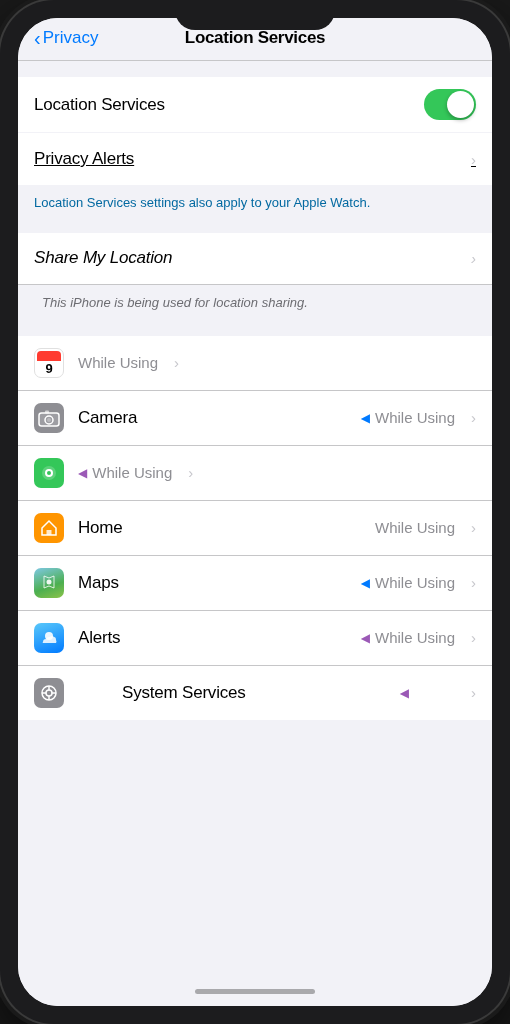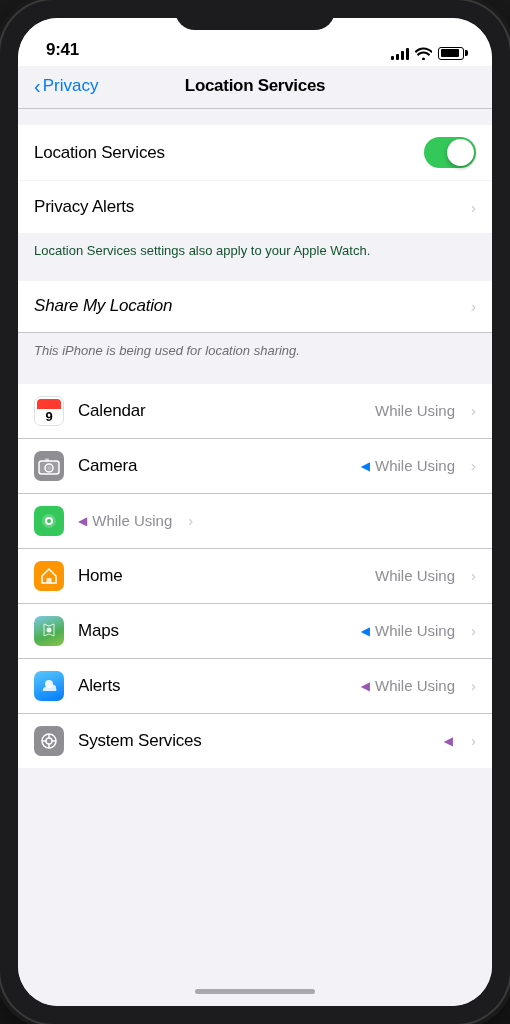--- a/index.html
+++ b/index.html
@@ -203,25 +203,25 @@
       color: #6d6d72;
       line-height: 1.5;
     }
     .description-text a {
       color: #007aff;
       text-decoration: none;
     }
     .section-note {
       padding: 8px 16px 16px;
       font-size: 13px;
-      color: #14532d;
+      color: #0369a1;
       line-height: 1.5;
     }
     .sharing-note {
-      padding: 10px 16px;
+      padding: 10px 24px;
       font-size: 13px;
       color: #6d6d72;
       background: #f2f2f7;
     }
     
     .app-icon {
       width: 30px;
       height: 30px;
       border-radius: 7px;
       margin-right: 14px;
@@ -303,60 +303,41 @@
       background: #8e8e93;
     }
   </style>
 </head>
 <body>
 
 <div class="phone-frame">
   <div class="notch"></div>
   <div class="phone-screen">
 
-    <div class="status-bar">
-      <span class="status-time">9:41</span>
-      <div class="status-icons">
-        <div class="signal-bars">
-          <div class="signal-bar" style="height:4px"></div>
-          <div class="signal-bar" style="height:6px"></div>
-          <div class="signal-bar" style="height:9px"></div>
-          <div class="signal-bar" style="height:12px"></div>
-        </div>
-        <svg width="17" height="13" viewBox="0 0 17 13">
-          <path d="M8.5 10.5a1.5 1.5 0 1 1 0 3 1.5 1.5 0 0 1 0-3z" fill="#000"></path>
-          <path d="M8.5 6.5C10.6 6.5 12.5 7.4 13.8 8.9l1.4-1.4C13.5 5.7 11.1 4.5 8.5 4.5S3.5 5.7 1.8 7.5l1.4 1.4C4.5 7.4 6.4 6.5 8.5 6.5z" fill="#000"></path>
-          <path d="M8.5 2.5C11.7 2.5 14.5 3.9 16.4 6l1.4-1.5C15.7 2.3 12.3 0.5 8.5 0.5S1.3 2.3-.3 4.5L1.1 6C3 3.9 5.8 2.5 8.5 2.5z" fill="#000"></path>
-        </svg>
-        <div class="battery-icon">
-          <div class="battery-fill"></div>
-        </div>
-      </div>
-    </div>
 
     <div class="nav-bar">
       <div class="nav-back">
         <span class="nav-back-chevron">‹</span>
         <span>Privacy</span>
       </div>
       <span class="nav-title">Location Services</span>
     </div>
 
     <div class="content">
 
       <div class="section">
         <div class="list-item">
           <span class="list-item-label">Location Services</span>
           <div class="toggle">
             <div class="toggle-thumb"></div>
           </div>
         </div>
       </div>
 
-      <div class="section" style="margin-top:1px;">
+      <div class="section" style="margin-top:1px;text-decoration:underline;">
         <div class="list-item">
           <span class="list-item-label">Privacy Alerts</span>
           <span class="chevron-right">›</span>
         </div>
       </div>
 
       <div class="section-note">Location Services settings also apply to your Apple Watch.</div>
 
       <div class="section" style="margin-top:4px;font-style:italic;">
         <div class="list-item">
@@ -366,21 +347,20 @@
         <div class="sharing-note">This iPhone is being used for location sharing.</div>
       </div>
 
       <div class="section" style="margin-top:16px;">
 
         <div class="list-item">
           <div class="app-icon icon-calendar">
             <div class="icon-calendar-header"></div>
             <div class="icon-calendar-body">9</div>
           </div>
-          <span class="list-item-label">Calendar</span>
           <div class="list-item-value">
             <span>While Using</span>
           </div>
           <span class="chevron-right">›</span>
         </div>
 
         <div class="list-item">
           <div class="app-icon icon-camera" style="background:#8e8e93; overflow:hidden;">
             <svg width="22" height="18" viewBox="0 0 22 18" fill="none">
               <rect x="1" y="4" width="20" height="13" rx="2.5" fill="#fff" opacity="0.15"></rect>
@@ -450,21 +430,21 @@
             </svg>
           </div>
           <span class="list-item-label">Alerts</span>
           <div class="list-item-value">
             <span class="loc-arrow purple">◀</span>
             <span>While Using</span>
           </div>
           <span class="chevron-right">›</span>
         </div>
 
-        <div class="list-item" style="border-bottom:none;">
+        <div class="list-item" style="border-bottom:none;gap:44px;">
           <div class="app-icon icon-system" style="background:#8e8e93;">
             <svg width="20" height="20" viewBox="0 0 20 20">
               <circle cx="10" cy="10" r="7" fill="none" stroke="#fff" stroke-width="1.5"></circle>
               <circle cx="10" cy="10" r="3" fill="none" stroke="#fff" stroke-width="1.5"></circle>
               <line x1="10" y1="3" x2="10" y2="7" stroke="#fff" stroke-width="1.5"></line>
               <line x1="10" y1="13" x2="10" y2="17" stroke="#fff" stroke-width="1.5"></line>
               <line x1="3" y1="10" x2="7" y2="10" stroke="#fff" stroke-width="1.5"></line>
               <line x1="13" y1="10" x2="17" y2="10" stroke="#fff" stroke-width="1.5"></line>
             </svg>
           </div>

